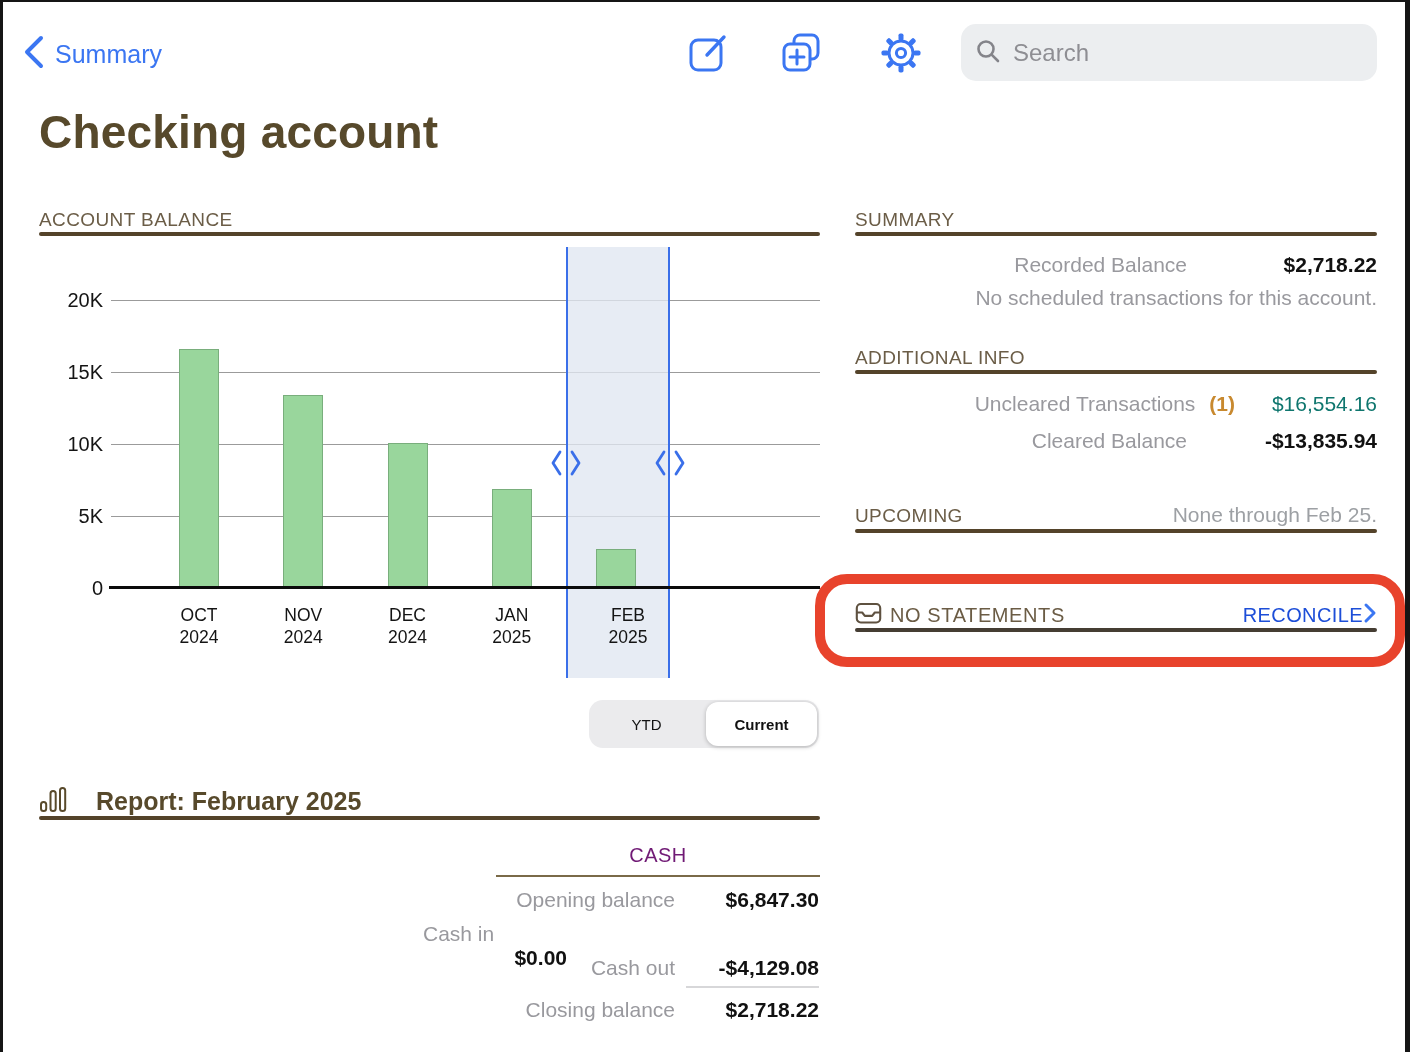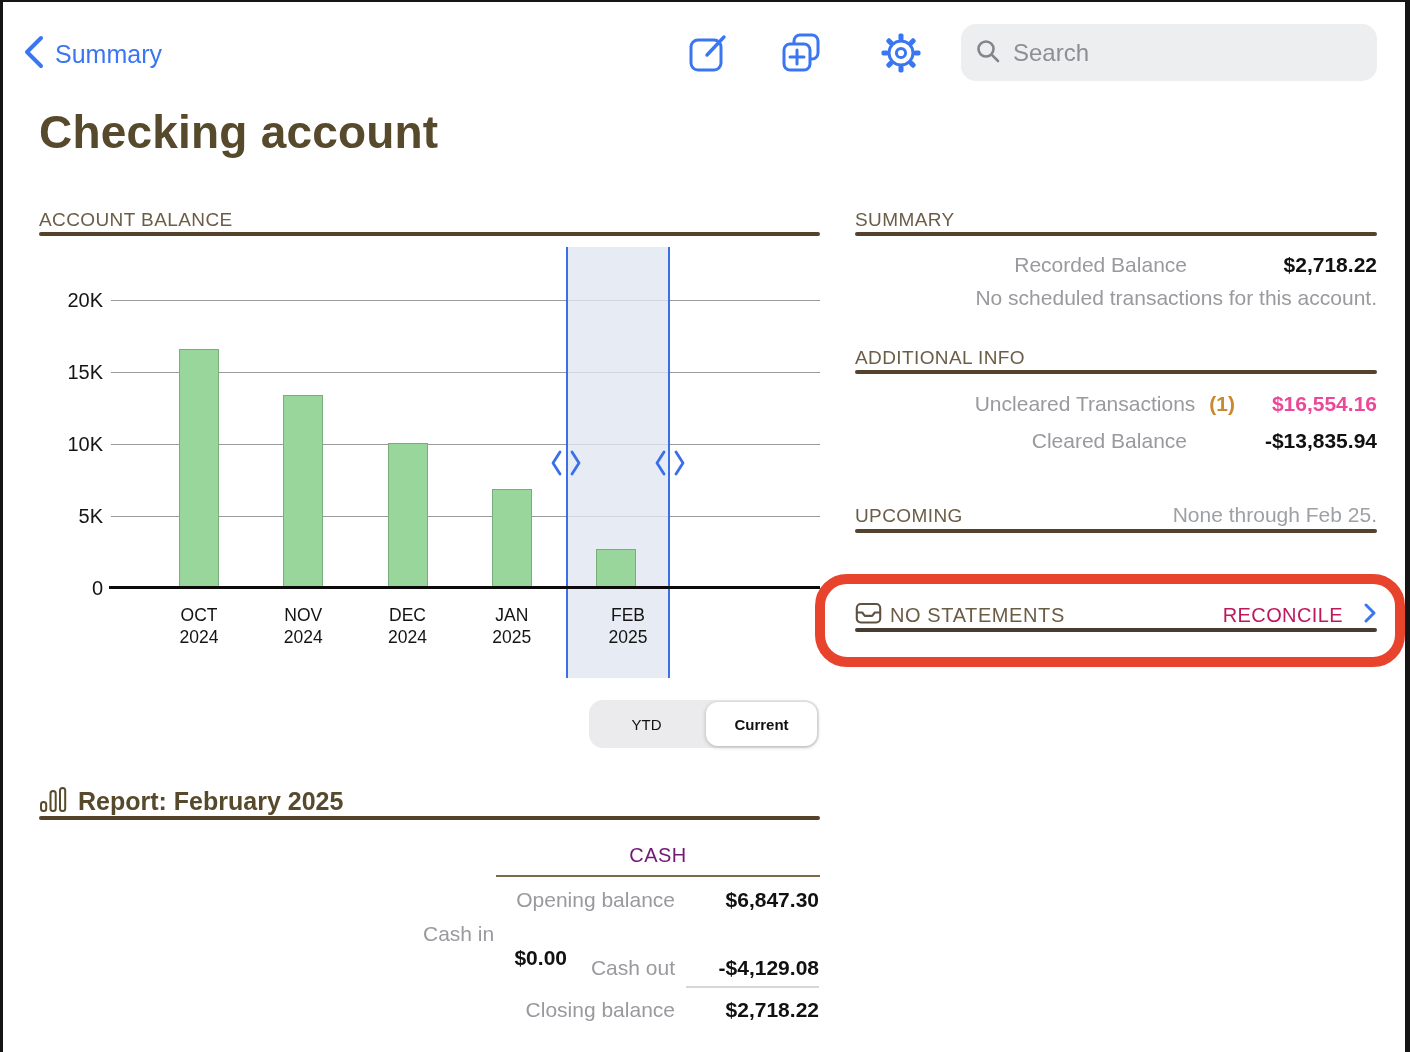--- a/index.html
+++ b/index.html
@@ -32,32 +32,32 @@
   .sel-handle{position:absolute;top:207px;width:32px;height:28px;z-index:6;cursor:ew-resize;}
   
   .segmented{position:absolute;left:586px;top:698px;width:230px;height:48px;background:#ebebed;border-radius:14px;display:flex;align-items:center;}
   .seg-opt{flex:1;text-align:center;font-size:15px;color:#111;cursor:pointer;z-index:2;}
   .seg-pill{position:absolute;left:117px;top:2px;width:111px;height:44px;background:#fff;border-radius:12px;box-shadow:0 1px 4px rgba(0,0,0,0.25);z-index:1;}
   .seg-selected{font-weight:600;}
   
   .rrow{position:absolute;left:852px;width:522px;display:flex;align-items:baseline;font-size:21px;}
   .rlabel{flex:1;text-align:right;color:#99999E;}
   .rvalue{width:190px;text-align:right;color:#111;font-weight:600;}
-  .rvalue-n{margin-left:12px;min-width:130px;text-align:right;color:#ec4899;font-weight:700;}
+  .rvalue-n{margin-left:12px;min-width:130px;text-align:right;color:#0f766e;font-weight:400;}
   .rbadge{margin-left:14px;color:#C8892F;font-weight:600;}
   .rnote{position:absolute;left:852px;width:522px;text-align:right;font-size:21px;color:#99999E;}
   .upc-val{font-size:21px;color:#9DA0A4;}
   
   .stm-row{position:absolute;left:852px;top:598px;width:522px;height:30px;display:flex;align-items:center;}
   .stm-label{margin-left:8px;font-size:20px;color:#6B5C45;letter-spacing:0.6px;}
-  .stm-action{margin-left:auto;display:flex;align-items:center;gap:20px;color:#be185d;font-size:20px;letter-spacing:0.4px;cursor:pointer;}
+  .stm-action{margin-left:auto;display:flex;align-items:center;gap:0;color:#1d4ed8;font-size:20px;letter-spacing:0.4px;cursor:pointer;}
   .stm-rule{position:absolute;left:852px;top:626px;width:522px;height:4px;background:#453D33;border-radius:2px;}
   .annotation{position:absolute;left:812px;top:572px;width:590px;height:93px;border:10px solid #E8432C;border-radius:32px;box-sizing:border-box;z-index:10;pointer-events:none;}
   
-  .report-head{position:absolute;left:36px;top:783px;display:flex;align-items:center;gap:10px;}
+  .report-head{position:absolute;left:36px;top:783px;display:flex;align-items:center;gap:28px;}
   .report-title{font-size:25px;font-weight:700;color:#57492B;}
   .cash-head{position:absolute;left:493px;top:842px;width:324px;text-align:center;font-size:20px;color:#701a75;letter-spacing:0.5px;}
   .cash-rule{position:absolute;left:493px;top:873px;width:324px;height:2px;background:#7A6A48;}
   .cash-row{position:absolute;left:420px;width:396px;display:flex;align-items:baseline;font-size:21px;}
   .clabel{flex:1;text-align:right;color:#99999E;}
   .cvalue{width:144px;text-align:right;color:#111;font-weight:600;}
   .cash-sep{position:absolute;left:683px;top:984px;width:133px;height:2px;background:#d7d7d9;}
 </style>
 </head>
 <body>

